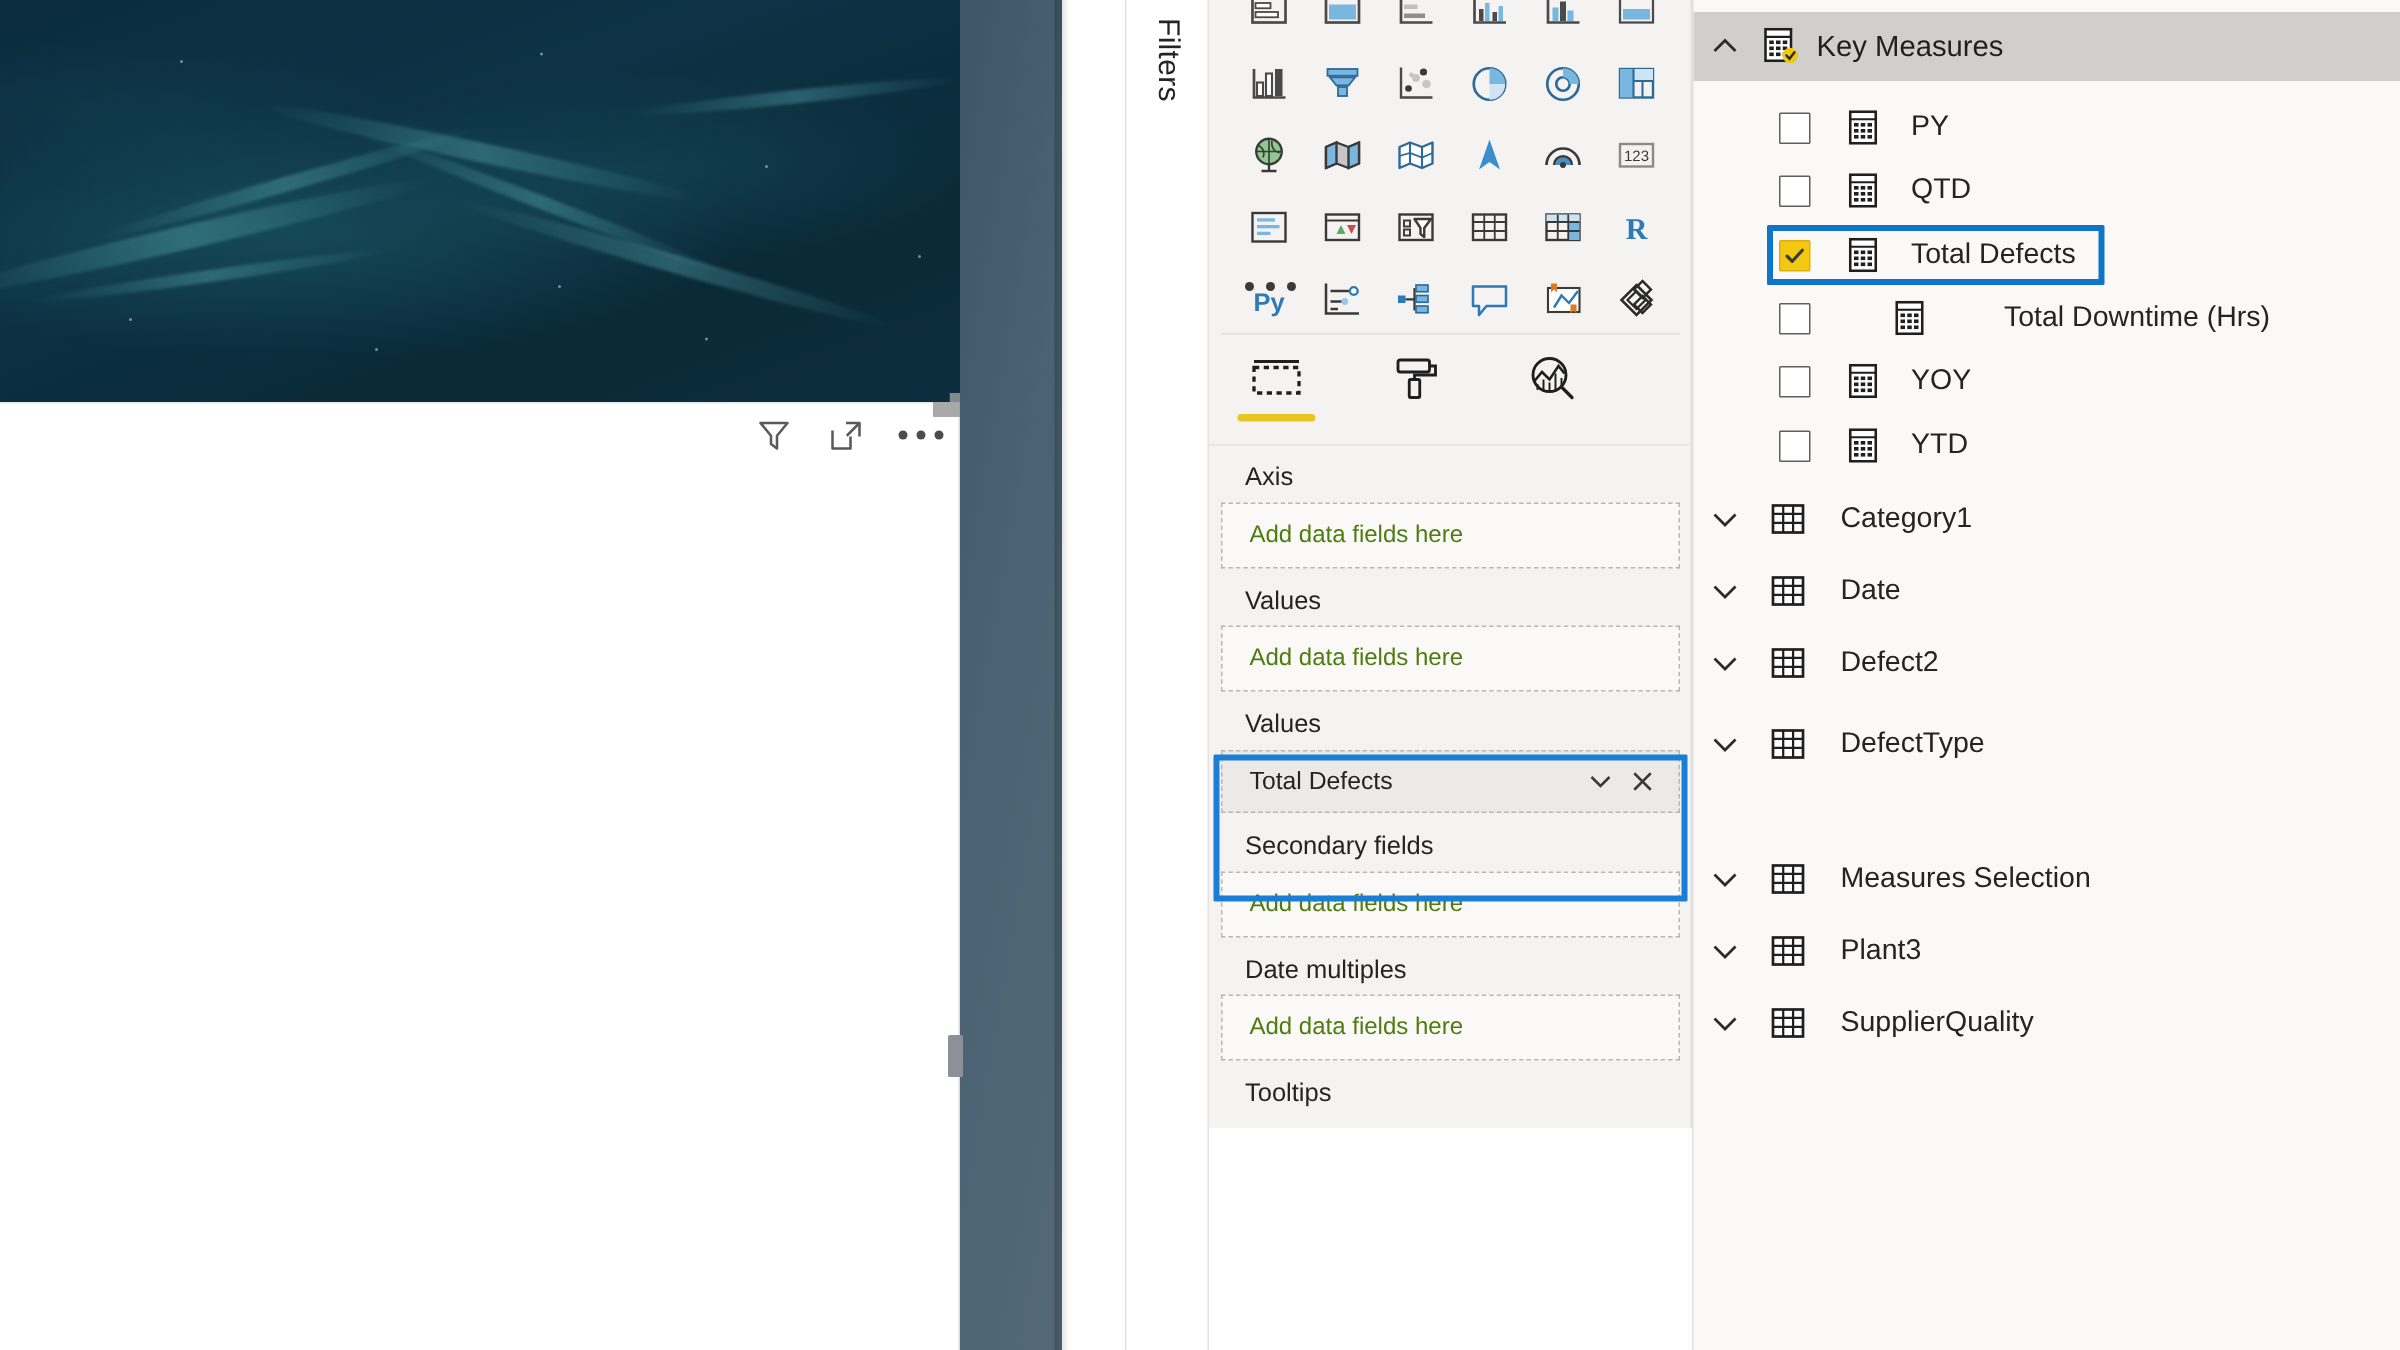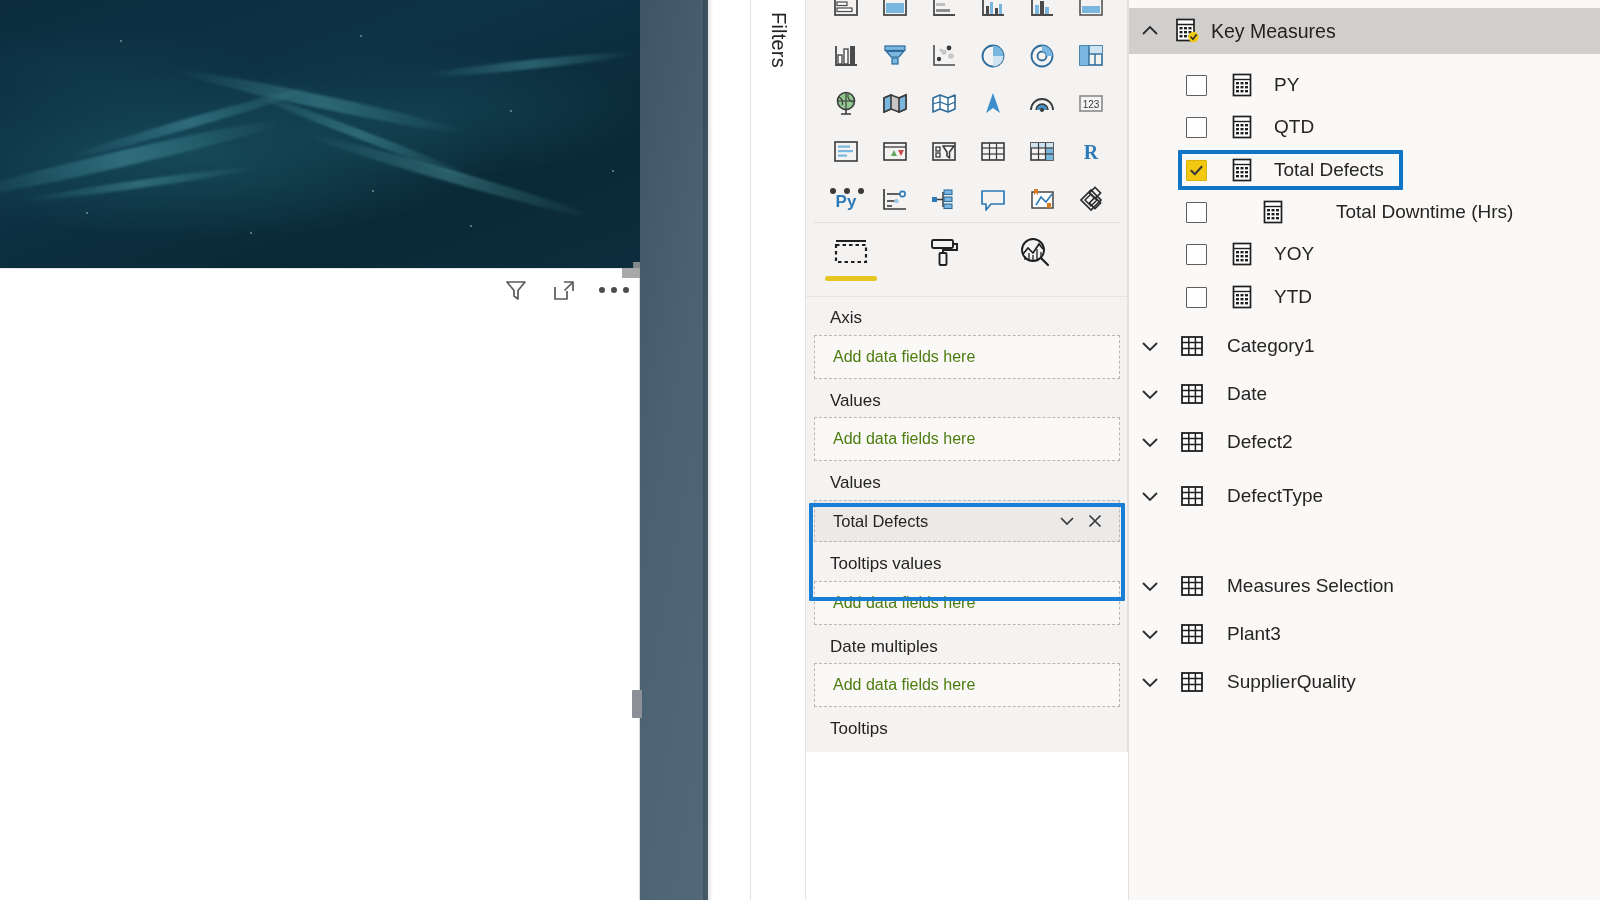--- a/index.html
+++ b/index.html
@@ -546,21 +546,21 @@
               <path d="M5 8 L11 14 L17 8" fill="none" stroke="#3a3a3a" stroke-width="1.7"></path>
             </svg>
         </span>
         <span class="chip-btn">
           <svg width="22" height="22" viewBox="0 0 22 22">
               <path d="M5.5 5.5 L16.5 16.5 M16.5 5.5 L5.5 16.5" stroke="#3a3a3a" stroke-width="1.7"></path>
             </svg>
         </span>
       </div>
 
-      <div class="well-label">Tooltips values</div>
+      <div class="well-label">Secondary fields</div>
       <div class="well-drop">Add data fields here</div>
 
       <div class="well-label">Date multiples</div>
       <div class="well-drop">Add data fields here</div>
 
       <div class="well-label">Tooltips</div>
 
       <div class="values-highlight"></div>
     </div>
 

